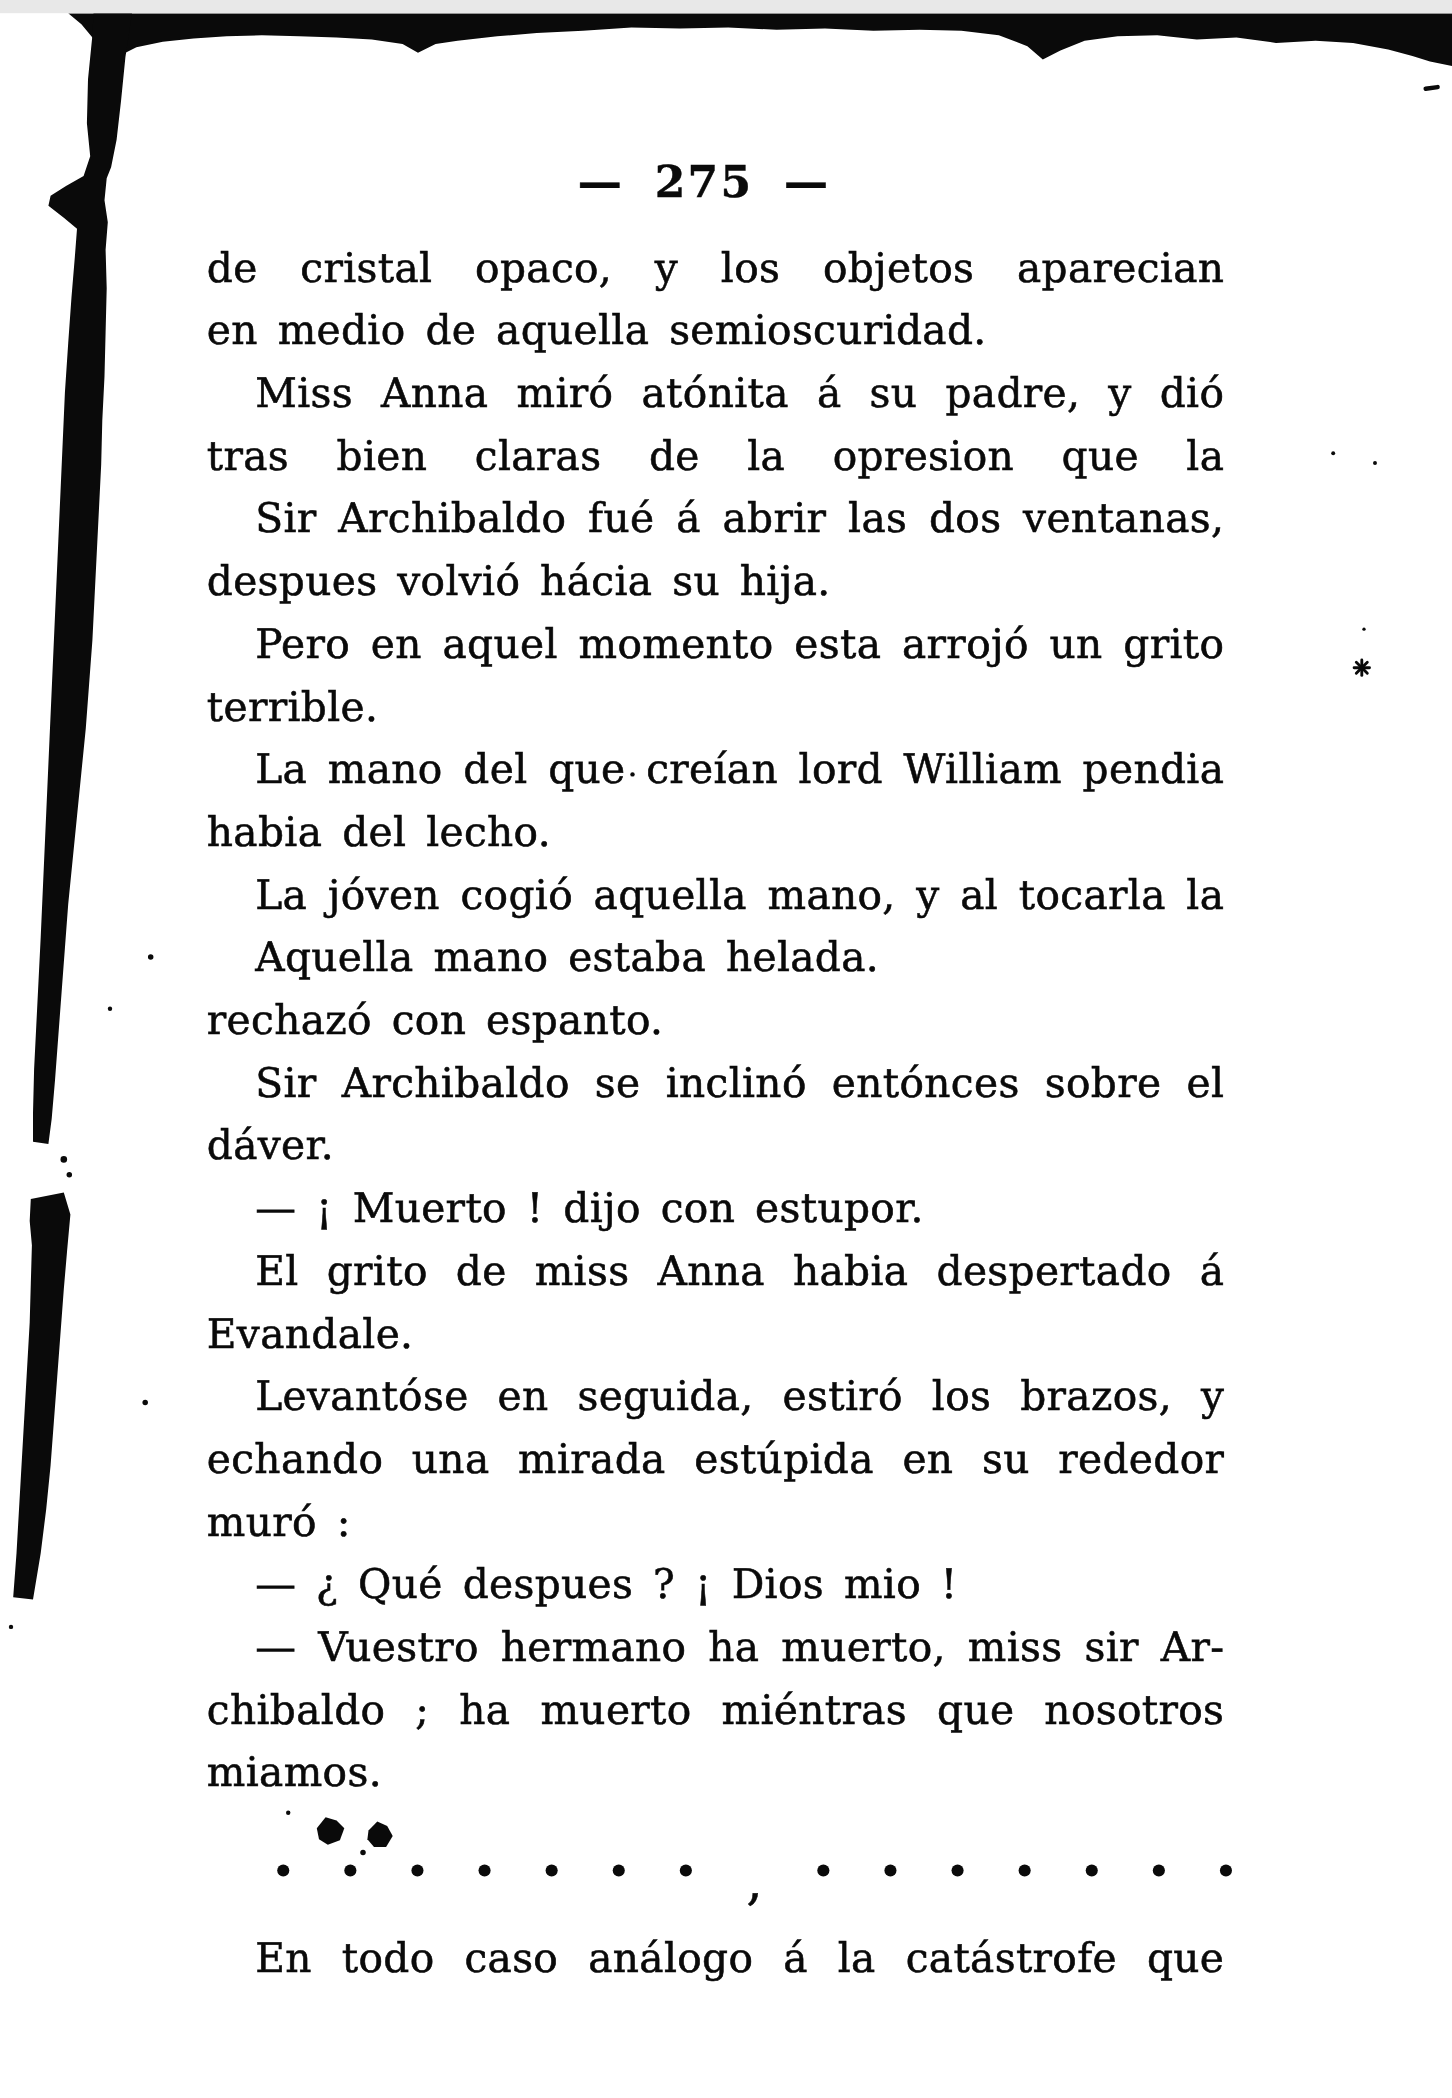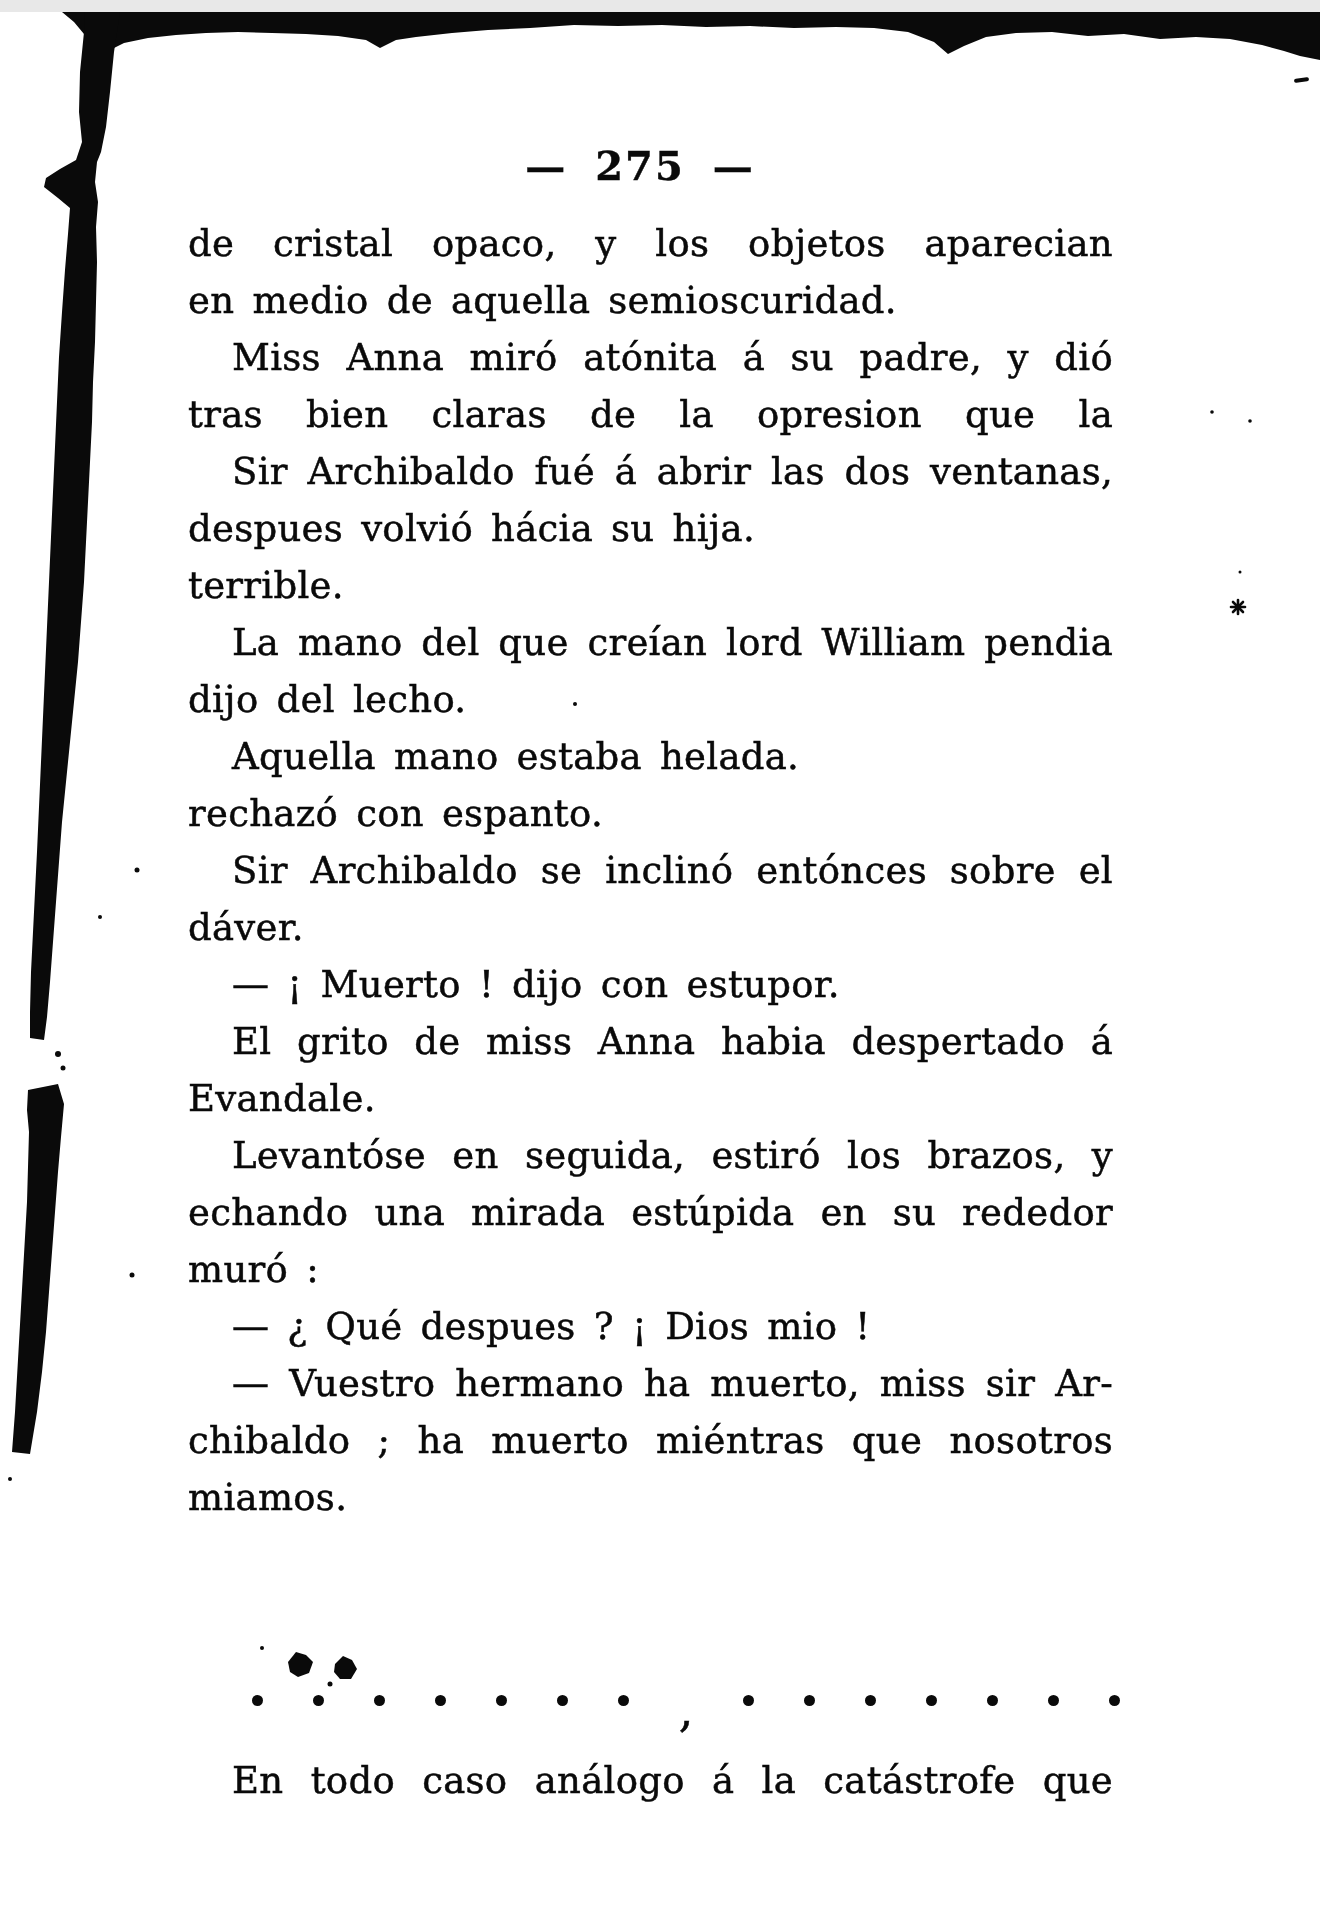--- a/index.html
+++ b/index.html
@@ -98,23 +98,25 @@
 
   <div class="page-number">— 275 —</div>
 
   <div class="text-block" id="text-lines">
       <div class="line fill">de cristal opaco, y los objetos aparecian indecisos</div>
       <div class="line plain">en medio de aquella semioscuridad.</div>
       <div class="line indent fill">Miss Anna miró atónita á su padre, y dió mues-</div>
       <div class="line fill">tras bien claras de la opresion que la dominaba aún.</div>
       <div class="line indent fill">Sir Archibaldo fué á abrir las dos ventanas, y</div>
       <div class="line plain">despues volvió hácia su hija.</div>
+      <div class="line indent fill">Pero en aquel momento esta arrojó un grito</div>
       <div class="line plain">terrible.</div>
       <div class="line indent fill">La mano del que creían lord William pendia</div>
-      <div class="line plain">dijo del lecho.</div>
+      <div class="line plain">habia del lecho.</div>
+      <div class="line indent fill">La jóven cogió aquella mano, y al tocarla la</div>
       <div class="line indent">Aquella mano estaba helada.</div>
       <div class="line plain">rechazó con espanto.</div>
       <div class="line indent fill">Sir Archibaldo se inclinó entónces sobre el ca-</div>
       <div class="line plain">dáver.</div>
       <div class="line indent">— ¡ Muerto ! dijo con estupor.</div>
       <div class="line indent fill">El grito de miss Anna habia despertado á sir</div>
       <div class="line plain">Evandale.</div>
       <div class="line indent fill">Levantóse en seguida, estiró los brazos, y</div>
       <div class="line fill">echando una mirada estúpida en su rededor mur-</div>
       <div class="line plain">muró :</div>

